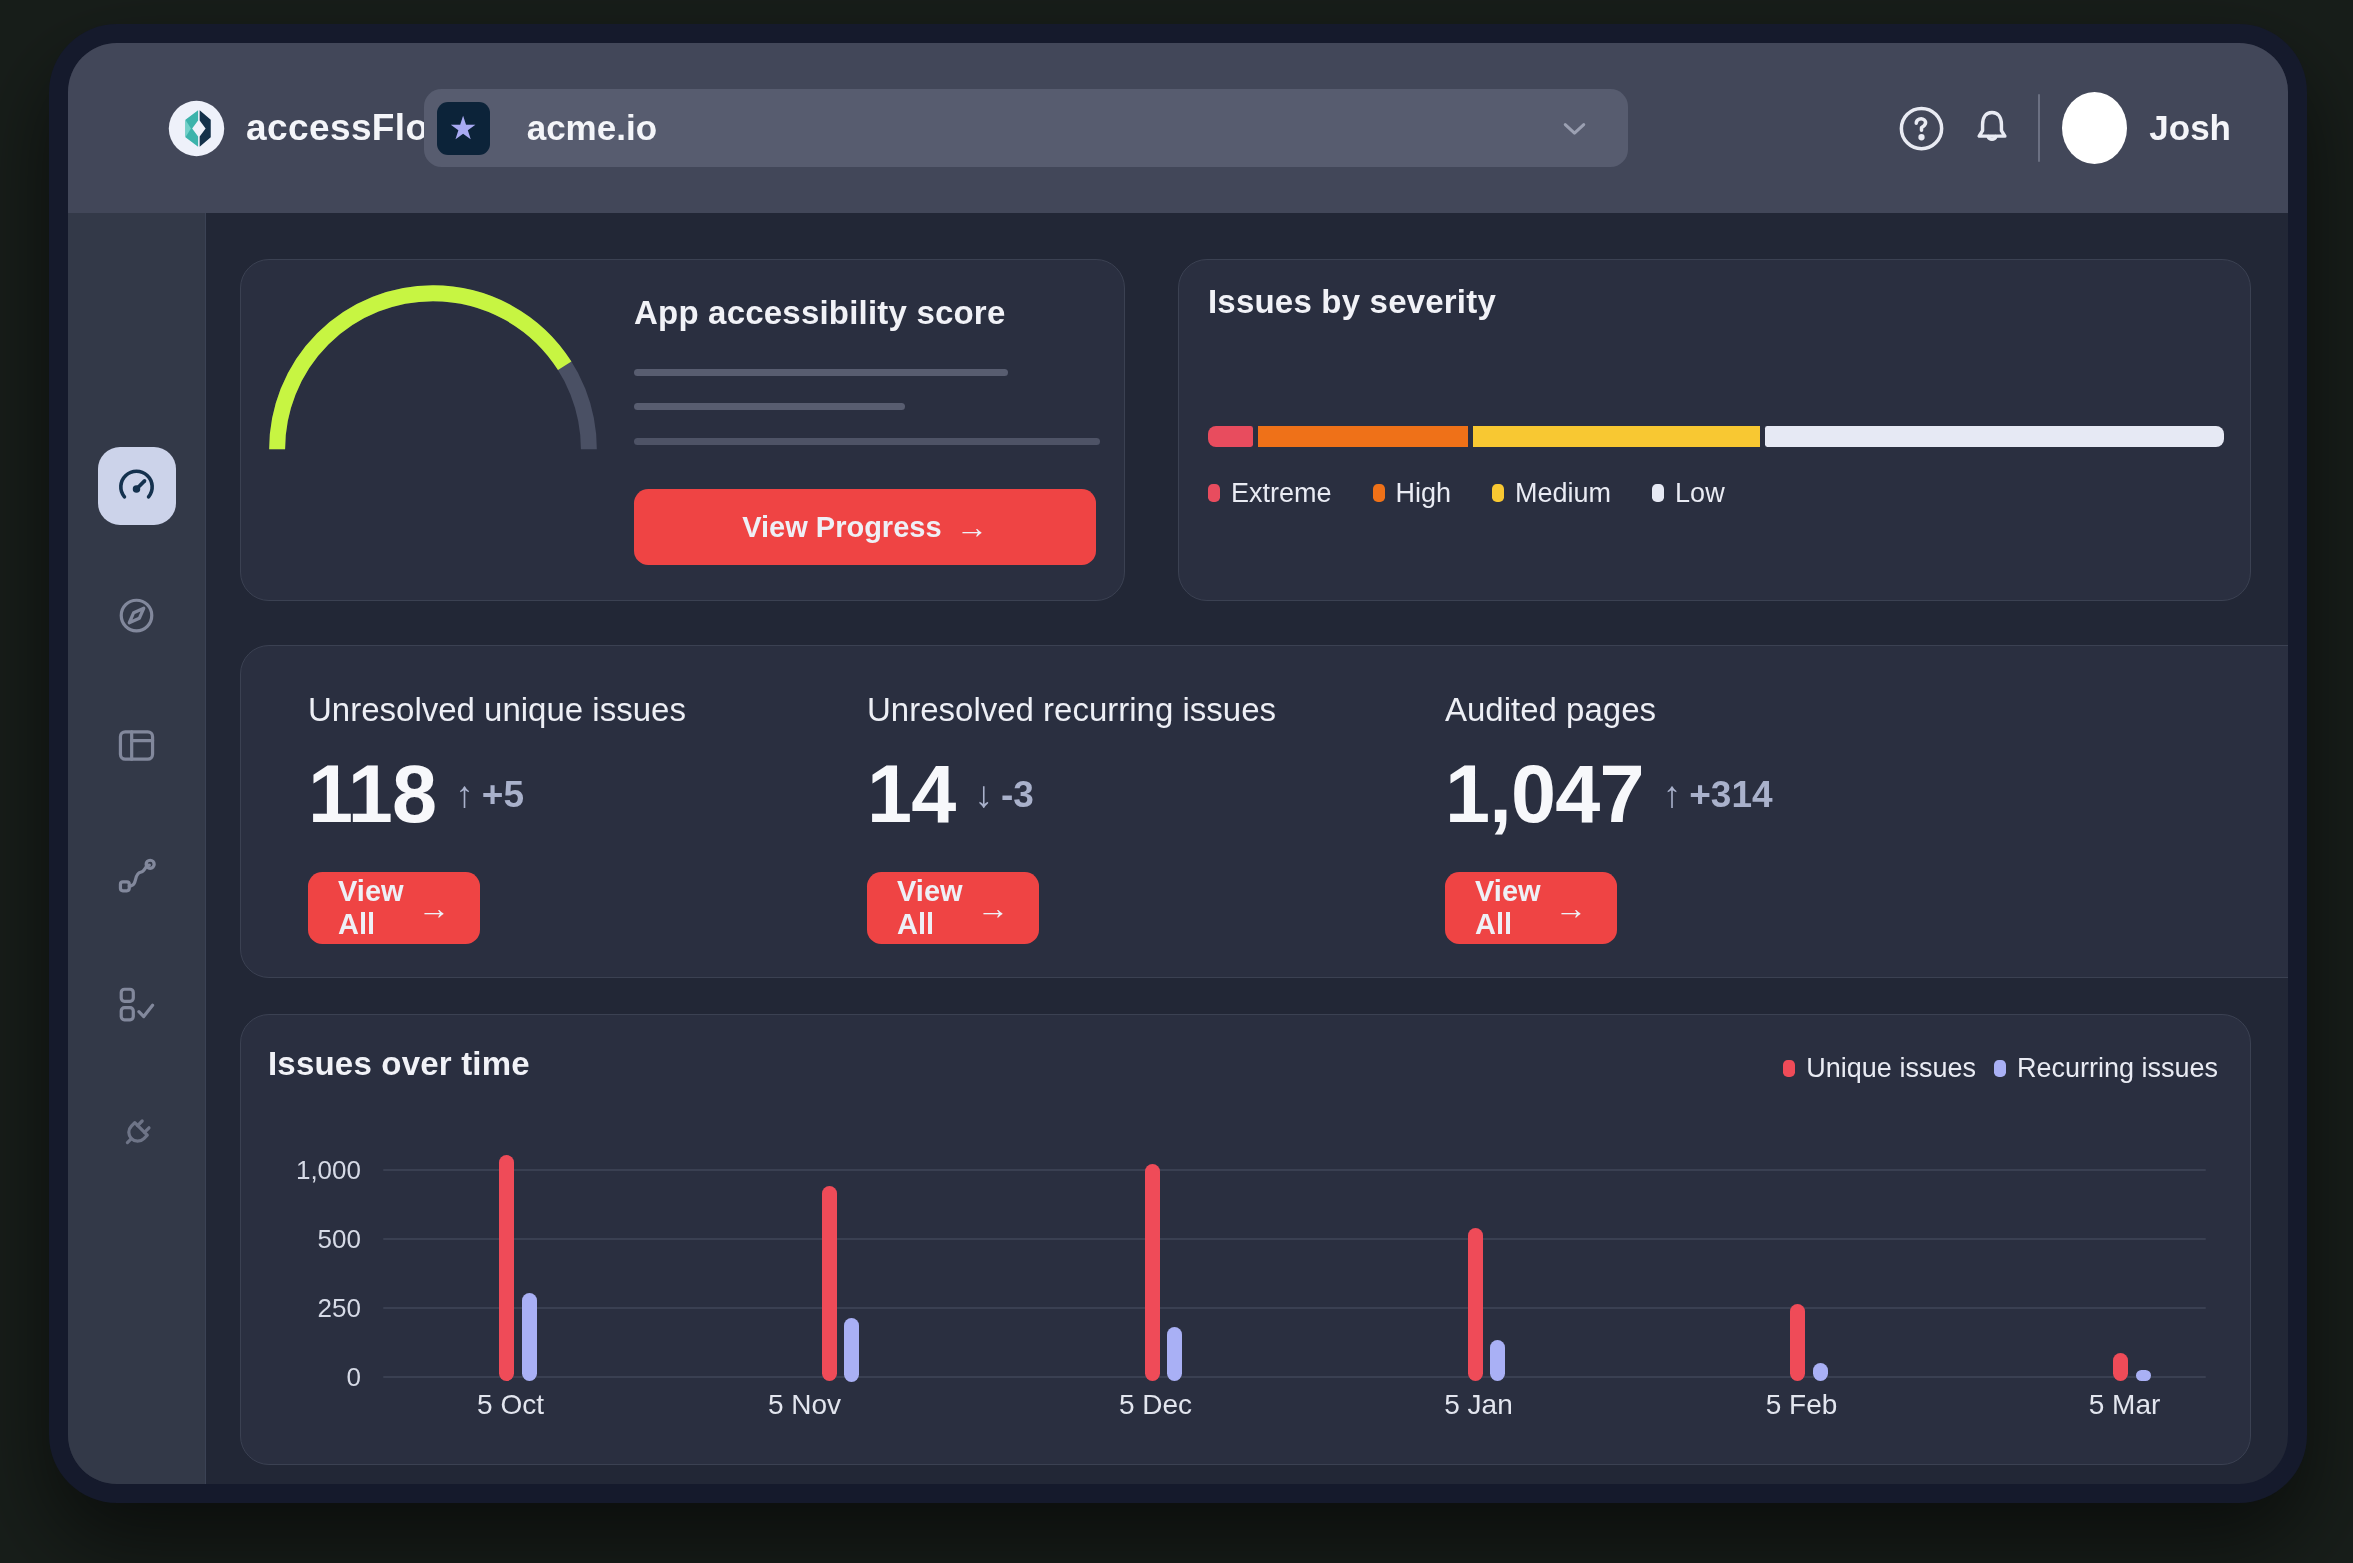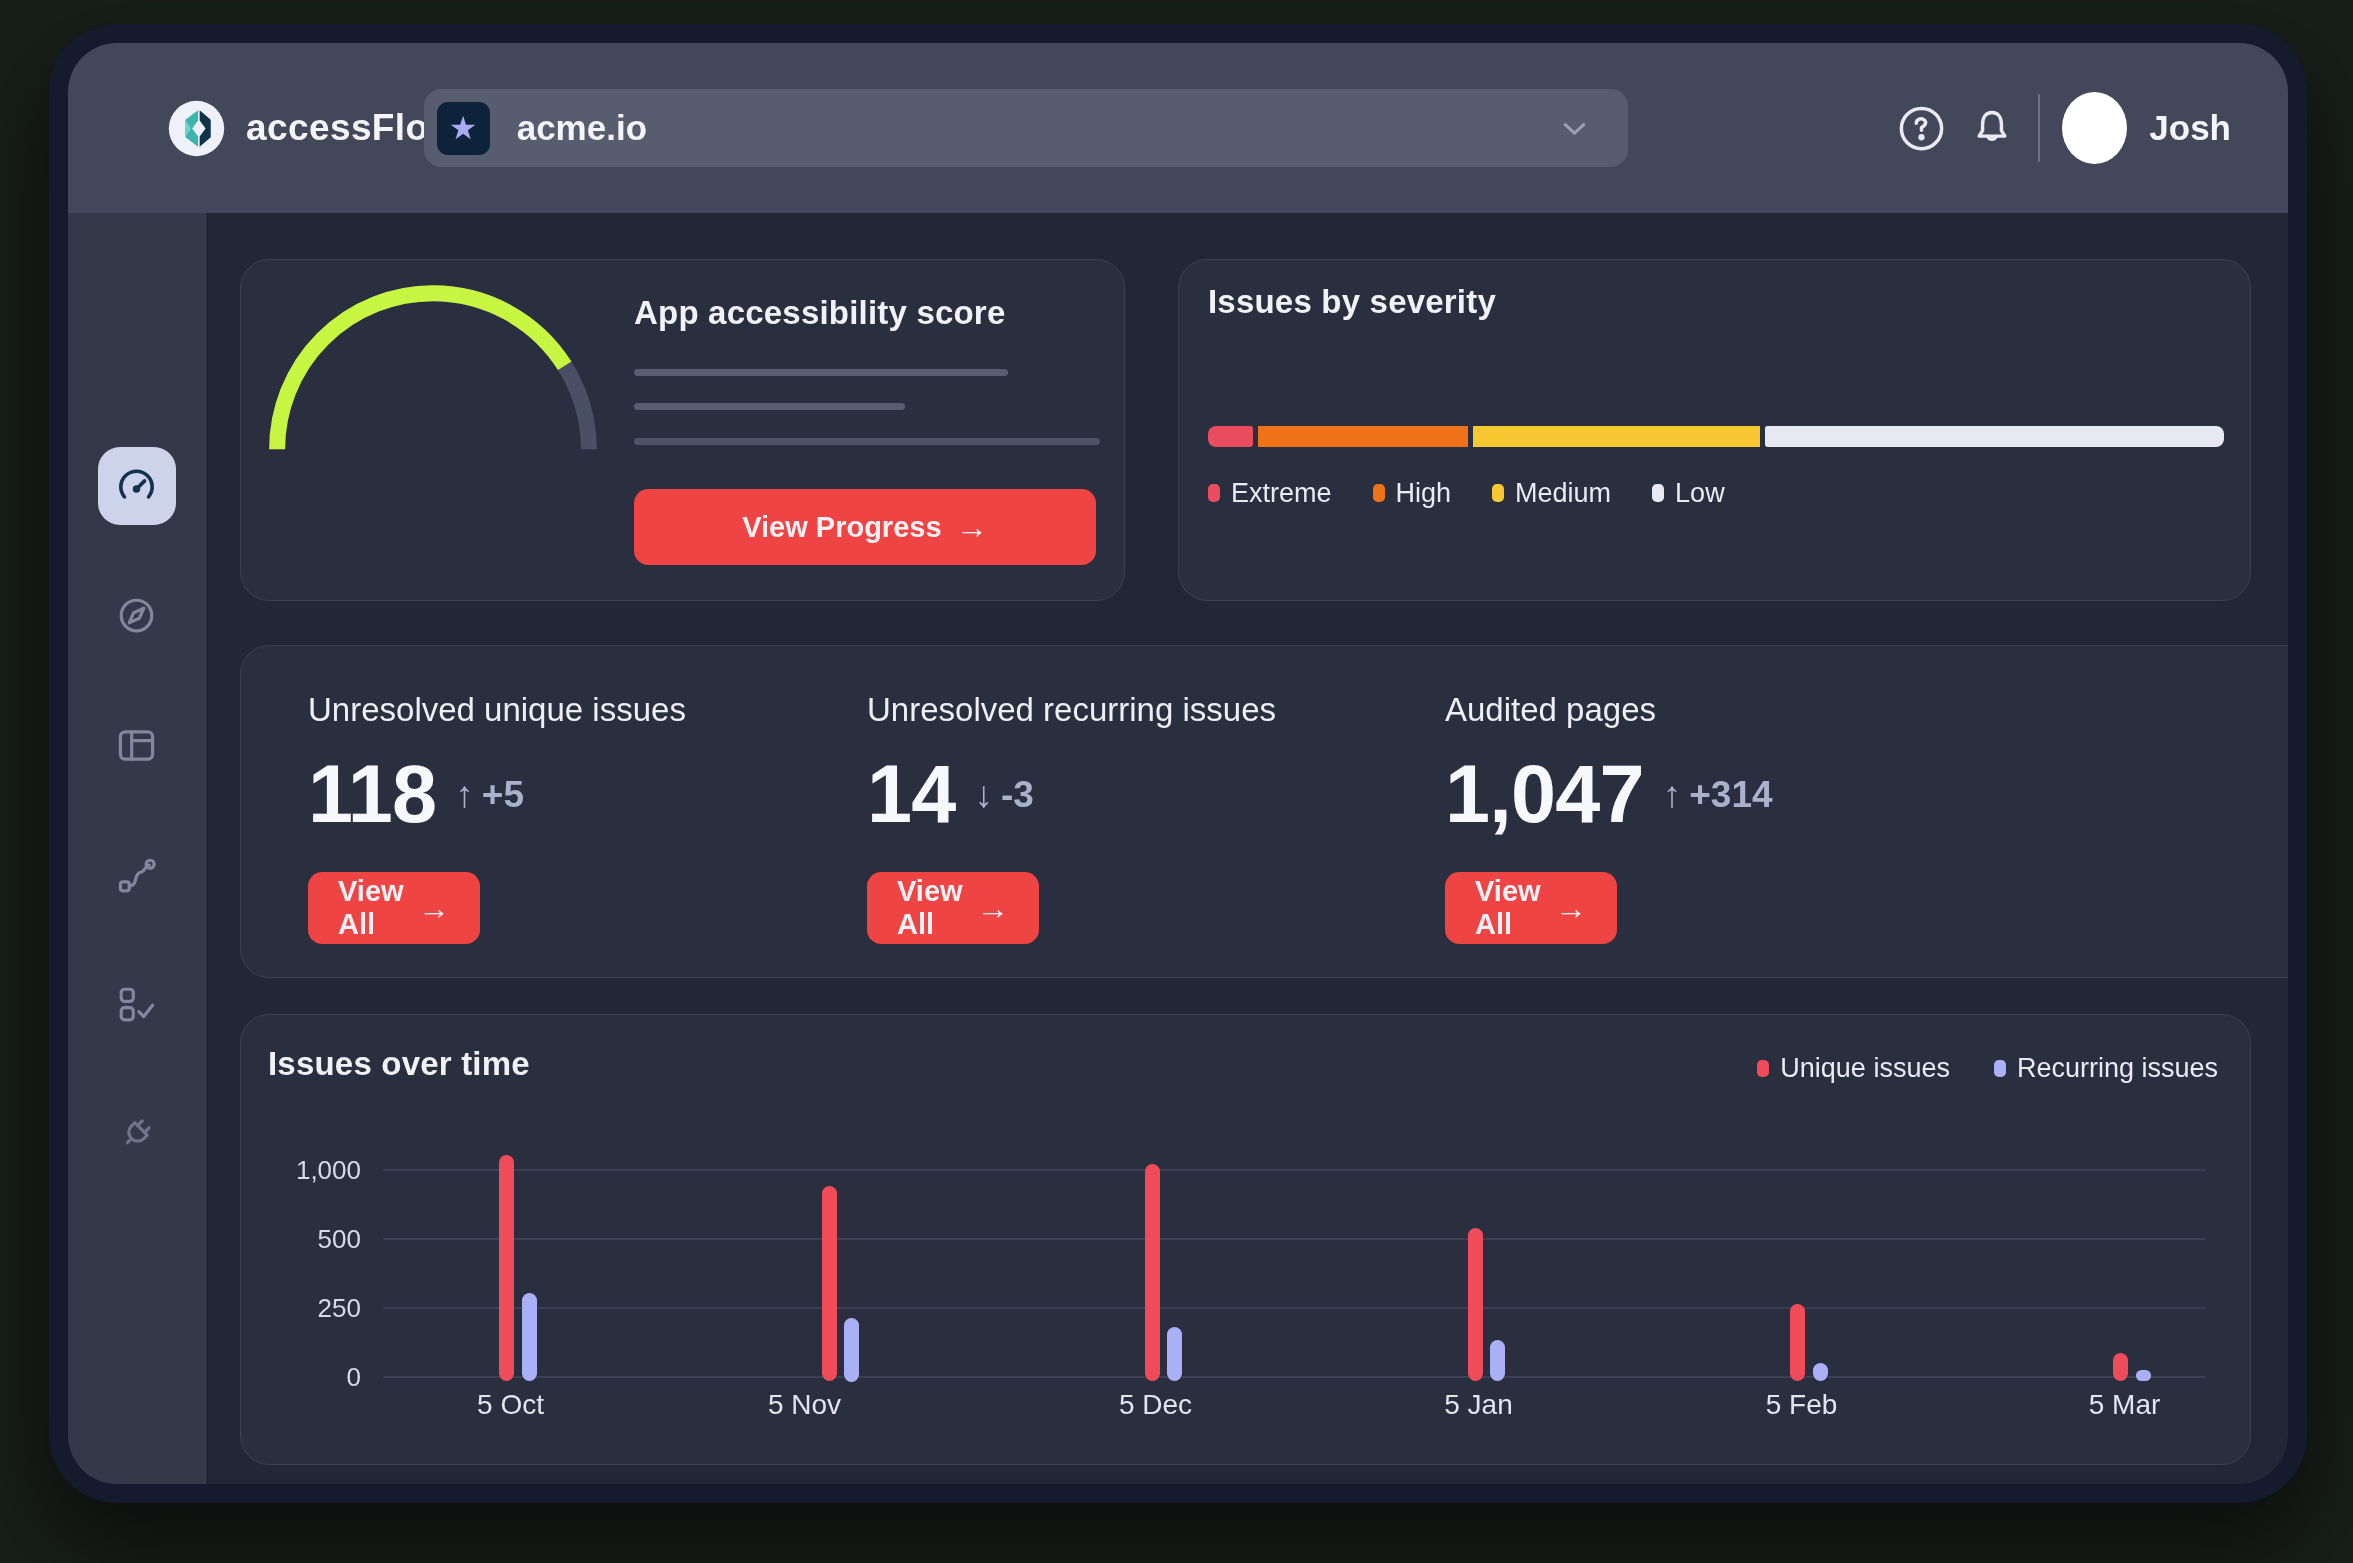--- a/index.html
+++ b/index.html
@@ -11,21 +11,21 @@
   .app{position:absolute;left:19px;top:19px;width:2220px;height:1441px;border-radius:49px;
     overflow:hidden;background:#222736;}
   
   .topbar{position:absolute;left:0;top:0;width:100%;height:170px;background:#424759;}
   .brand{position:absolute;left:100px;top:0;height:170px;display:flex;align-items:center;gap:21px;}
   .brand-name{font-size:37px;font-weight:bold;color:#f4f5f9;letter-spacing:0.4px;}
   .proj{position:absolute;left:356px;top:46px;width:1204px;height:78px;background:#575c6f;
     border-radius:17.5px;display:flex;align-items:center;cursor:pointer;}
   .proj-tile{width:53px;height:53px;margin-left:12.7px;border-radius:11px;background:#0c2339;
     display:flex;align-items:center;justify-content:center;font-size:32px;color:#a9aaf3;}
-  .proj-name{margin-left:27px;font-size:35px;font-weight:bold;color:#f4f5f9;flex:1;}
+  .proj-name{margin-left:37px;font-size:35px;font-weight:bold;color:#f4f5f9;flex:1;}
   .proj-chevron{margin-right:35px;}
   .top-right{position:absolute;right:57px;top:0;height:170px;display:flex;align-items:center;gap:22px;}
   .tb-divider{width:2.4px;height:68px;background:#6b7082;border-radius:1.6px;}
   .avatar{width:65px;height:72px;border-radius:50%;background:#ffffff;}
   .user-name{font-size:35px;font-weight:bold;color:#f4f5f9;}
   .icon-btn{display:flex;align-items:center;justify-content:center;cursor:pointer;}
   
   .sidebar{position:absolute;left:0;top:170px;width:137px;height:1271px;background:#333948;
     border-right:1.6px solid #3b4254;}
   .side-item{position:absolute;left:29.5px;width:78px;height:78px;border-radius:22px;
@@ -258,21 +258,21 @@
      </div>
      <div class="btn stat-btn">
        <span>View All</span>
        <span class="arr">→</span>
      </div>
           </div>
         </div>
 
       <div class="card" id="chart-card" style="left:172px;top:971px;width:2011px;height:451px;">
         <div class="card-title" style="left:27px;top:30px;font-weight:600;">Issues over time</div>
-        <div class="legend-row" id="chart-legend" style="right:32px;top:38px;gap:44px;">
+        <div class="legend-row" id="chart-legend" style="right:32px;top:38px;gap:18px;">
             <div class="legend-item">
               <span class="legend-dot" style="background:#ef4b58"></span>
                     <span class="legend-label">Unique issues</span>
             </div>
             <div class="legend-item">
               <span class="legend-dot" style="background:#a9b0f5"></span>
                     <span class="legend-label">Recurring issues</span>
             </div>
           </div>
         <div class="plot" id="plot">

